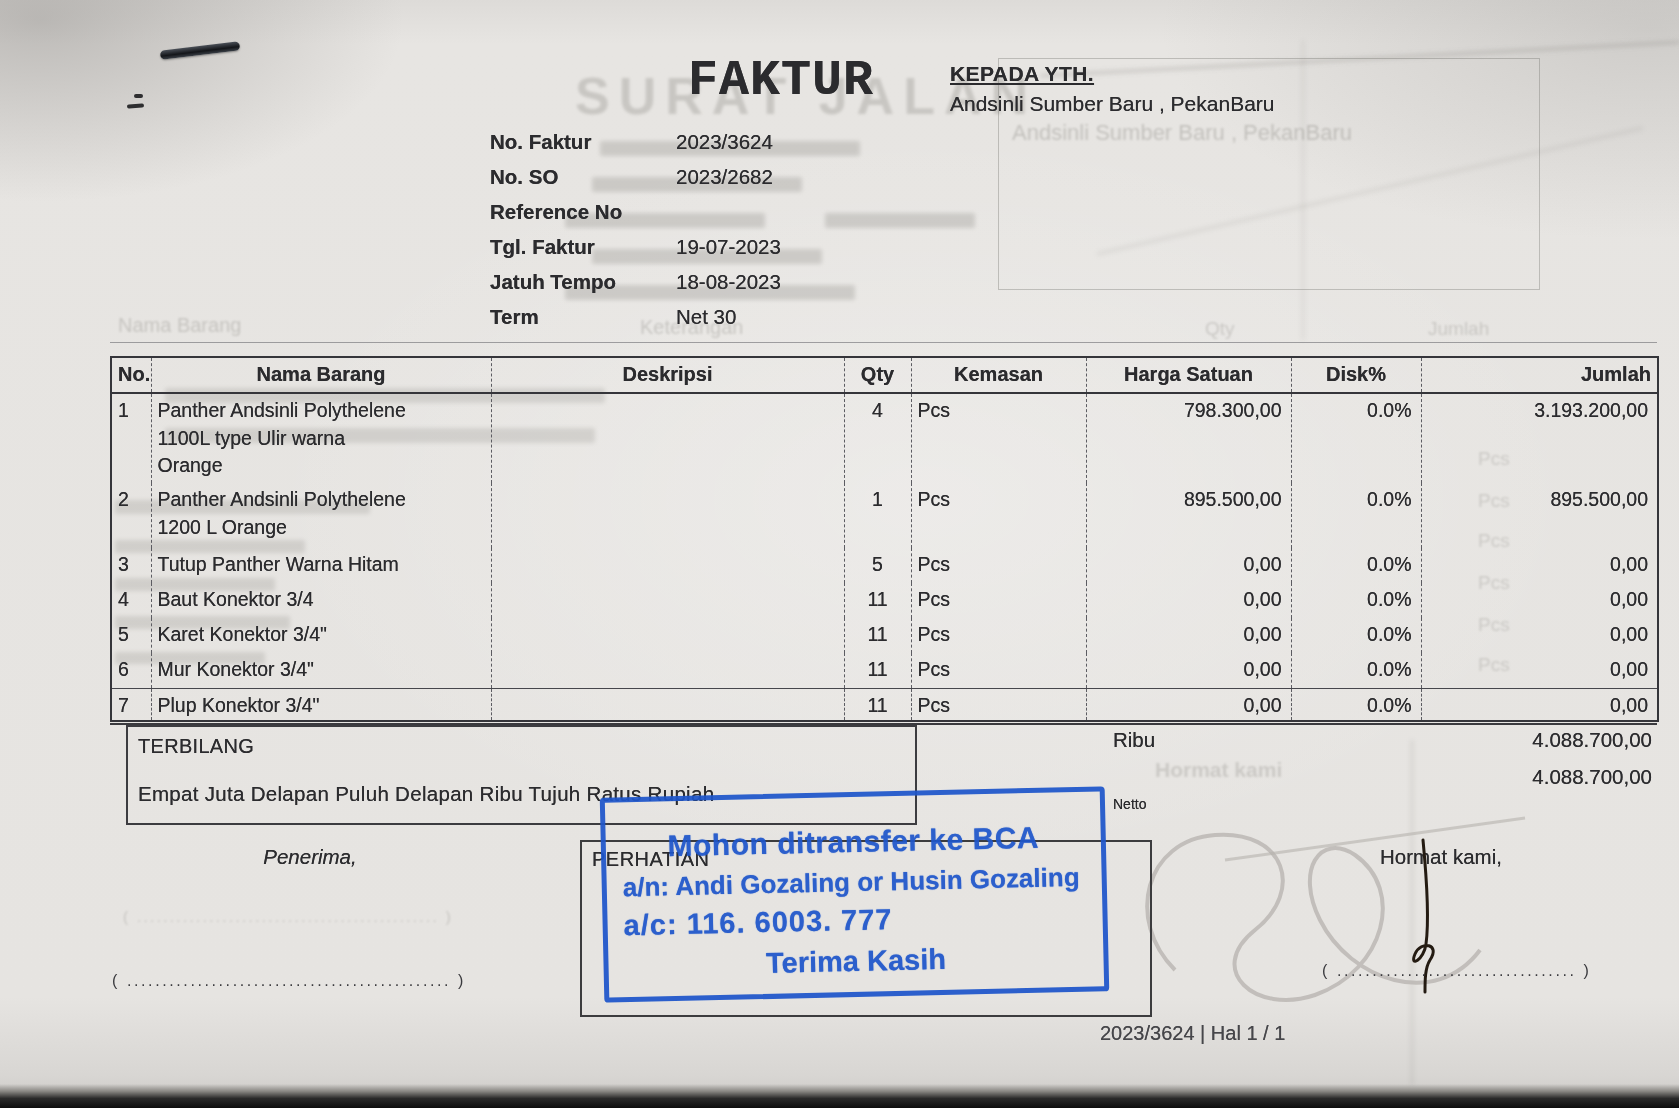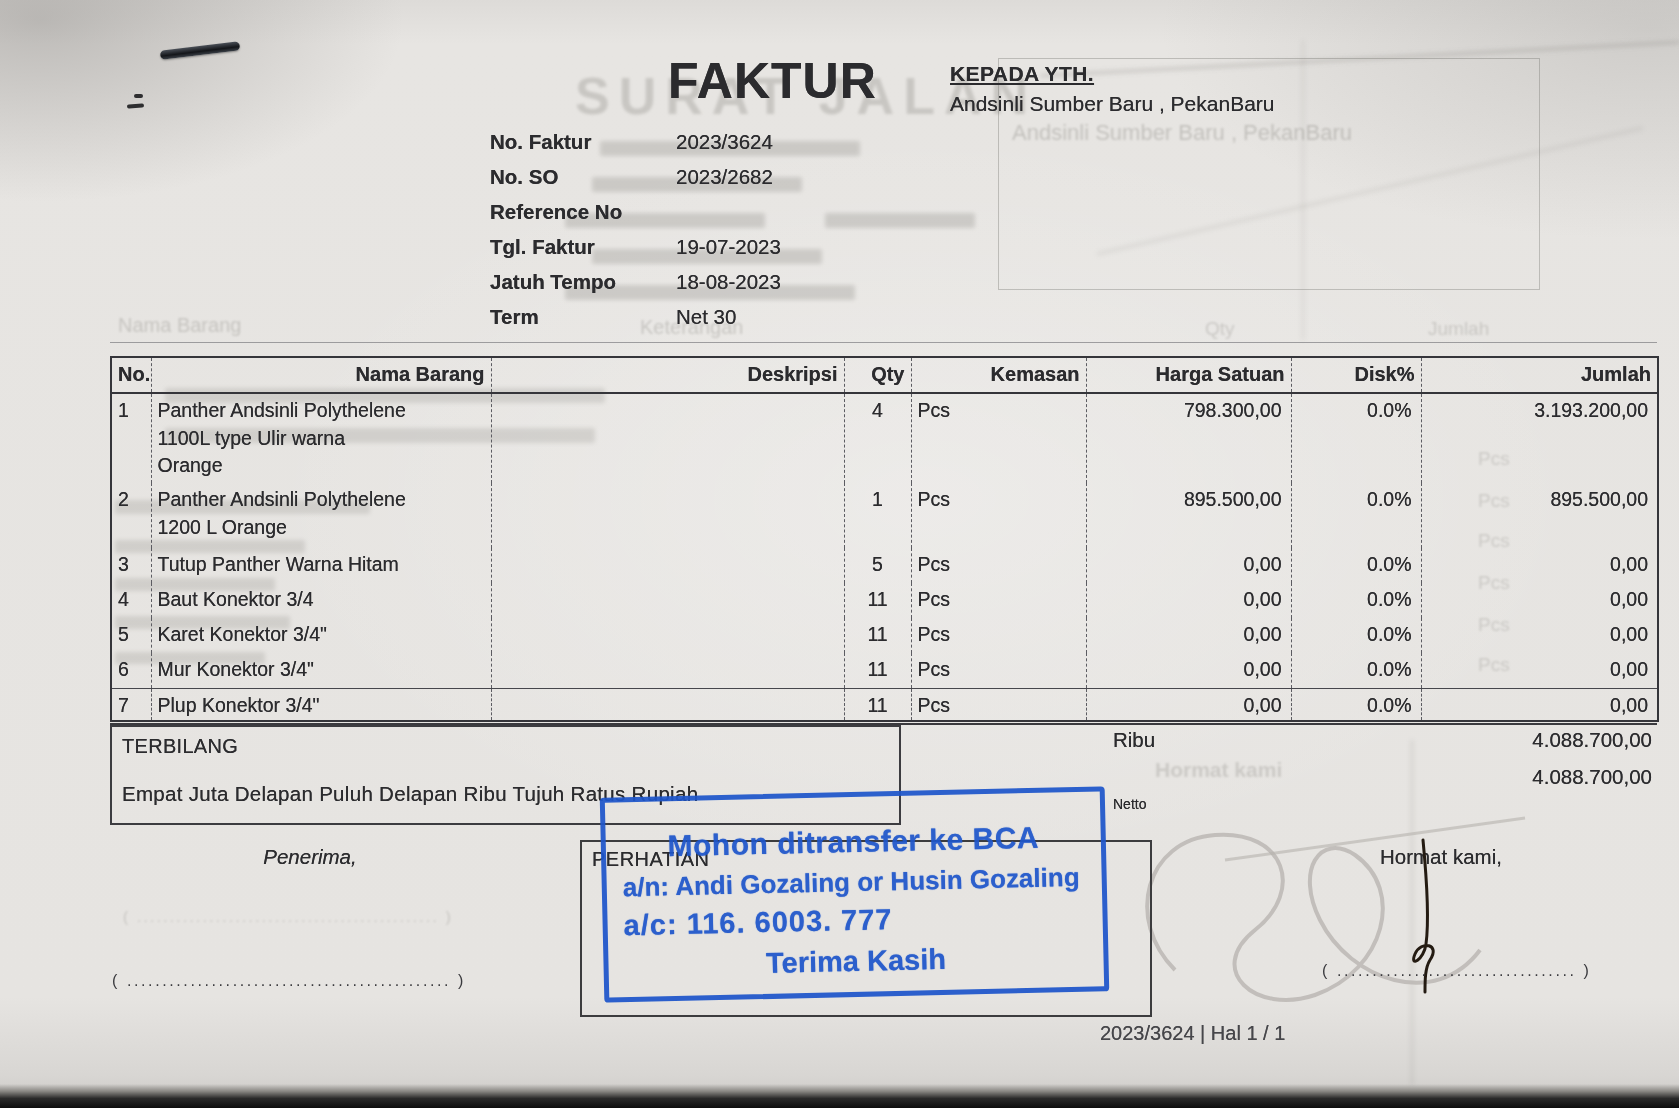--- a/index.html
+++ b/index.html
@@ -20,21 +20,21 @@
   
   .title{font-size:50px;font-weight:800;letter-spacing:1px;}
   .kepada{font-size:21px;font-weight:700;text-decoration:underline;letter-spacing:.4px;}
   .recip{font-size:21px;}
   .meta-row{height:35px;display:flex;font-size:20.5px;}
   .meta-label{width:186px;font-weight:700;}
   
   table.main{border-collapse:collapse;table-layout:fixed;width:1547px;background:transparent;}
   table.main,table.main tr,table.main td,table.main th{border:0 solid #35353a;}
   table.main{border:2px solid #35353a;}
-  table.main th{border-bottom:2px solid #35353a;font-size:20px;font-weight:700;padding:5px 6px 6px 6px;text-align:right;white-space:nowrap;}
+  table.main th{border-bottom:2px solid #35353a;font-size:20px;font-weight:700;padding:5px 6px 6px 6px;text-align:center;white-space:nowrap;}
   table.main td{vertical-align:top;font-size:19.5px;padding:3px 6px 0 6px;white-space:pre-line;line-height:1.42;}
   table.main th+th, table.main td+td{border-left:1px dashed #5c5c62;}
   .num{text-align:right;padding-right:9px !important;white-space:nowrap;}
   .ctr{text-align:center;}
   tr.r1 td{height:90px;} tr.r2 td{height:65px;} tr.rs td{height:35px;}
   tr.last td{border-top:1.5px solid #46464c;height:33px;}
   
   .terb{border:2px solid #3c3c40;}
   .perhat{border:2px solid #3c3c3e;}
   .stamp{
@@ -89,21 +89,21 @@
   <div class="abs ghosttx" style="left:1478px;top:614px;font-size:19px;opacity:.26;">Pcs</div>
   <div class="abs ghosttx" style="left:1478px;top:654px;font-size:19px;opacity:.26;">Pcs</div>
   <div class="abs ghosttx" style="left:1155px;top:758px;font-size:21px;font-weight:700;opacity:.26;text-align:right;">Hormat kami</div>
   <div class="abs ghosttx" style="left:123px;top:908px;font-size:15px;letter-spacing:2.4px;opacity:.3;">( .............................................. )</div>
 
   <svg class="abs" style="left:1105px;top:800px;" width="430" height="235" viewBox="0 0 430 235">
     <path d="M70,170 C20,120 40,40 110,35 C180,30 200,90 150,130 C100,170 150,215 210,195 C280,170 300,90 250,55 C215,32 190,70 215,120 C245,180 330,210 375,150" fill="none" stroke="#b5b2ae" stroke-width="4" opacity=".75"></path>
     <path d="M120,60 L420,18" fill="none" stroke="#b5b2ae" stroke-width="3" opacity=".6"></path>
   </svg>
 
-  <div class="abs ink title" style="left:668px;top:52px;">FAKTUR</div>
+  <div class="abs ink title" style="left:688px;top:52px;font-family:Liberation Mono, monospace;">FAKTUR</div>
   <div class="abs ink kepada" style="left:950px;top:62px;">KEPADA YTH.</div>
   <div class="abs ink recip" style="left:950px;top:92px;">Andsinli Sumber Baru , PekanBaru</div>
 
   <div class="abs ink" style="left:490px;top:130px;width:420px;">
     <div class="meta-row">
       <span class="meta-label">No. Faktur</span>
       <span>2023/3624</span>
     </div>
     <div class="meta-row">
       <span class="meta-label">No. SO</span>
@@ -224,21 +224,21 @@
           <td>Pcs</td>
           <td class="num">0,00</td>
           <td class="num">0.0%</td>
           <td class="num">0,00</td>
         </tr>
       </tbody>
     </table>
   </div>
   <div class="abs" style="left:110px;top:723px;width:1547px;height:2px;background:#3a3a3e;"></div>
 
-  <div class="abs ink terb" style="left:110px;top:725px;width:791px;height:100px;">
+  <div class="abs ink terb" style="left:126px;top:725px;width:791px;height:100px;">
     <div style="padding:8px 0 0 10px;font-size:20px;letter-spacing:.3px;">TERBILANG</div>
     <div style="padding:24px 0 0 10px;font-size:20.5px;letter-spacing:.3px;">Empat Juta Delapan Puluh Delapan Ribu Tujuh Ratus Rupiah</div>
   </div>
 
   <div class="abs ink" style="left:1113px;top:728px;font-size:20.5px;">Ribu</div>
   <div class="abs ink" style="left:1400px;top:728px;width:252px;text-align:right;font-size:20.5px;">4.088.700,00</div>
   <div class="abs ink" style="left:1113px;top:796px;font-size:14px;">Netto</div>
   <div class="abs ink" style="left:1400px;top:765px;width:252px;text-align:right;font-size:20.5px;">4.088.700,00</div>
 
   <div class="abs ink sig-area" style="left:150px;top:843px;width:320px;font-style:italic;">

